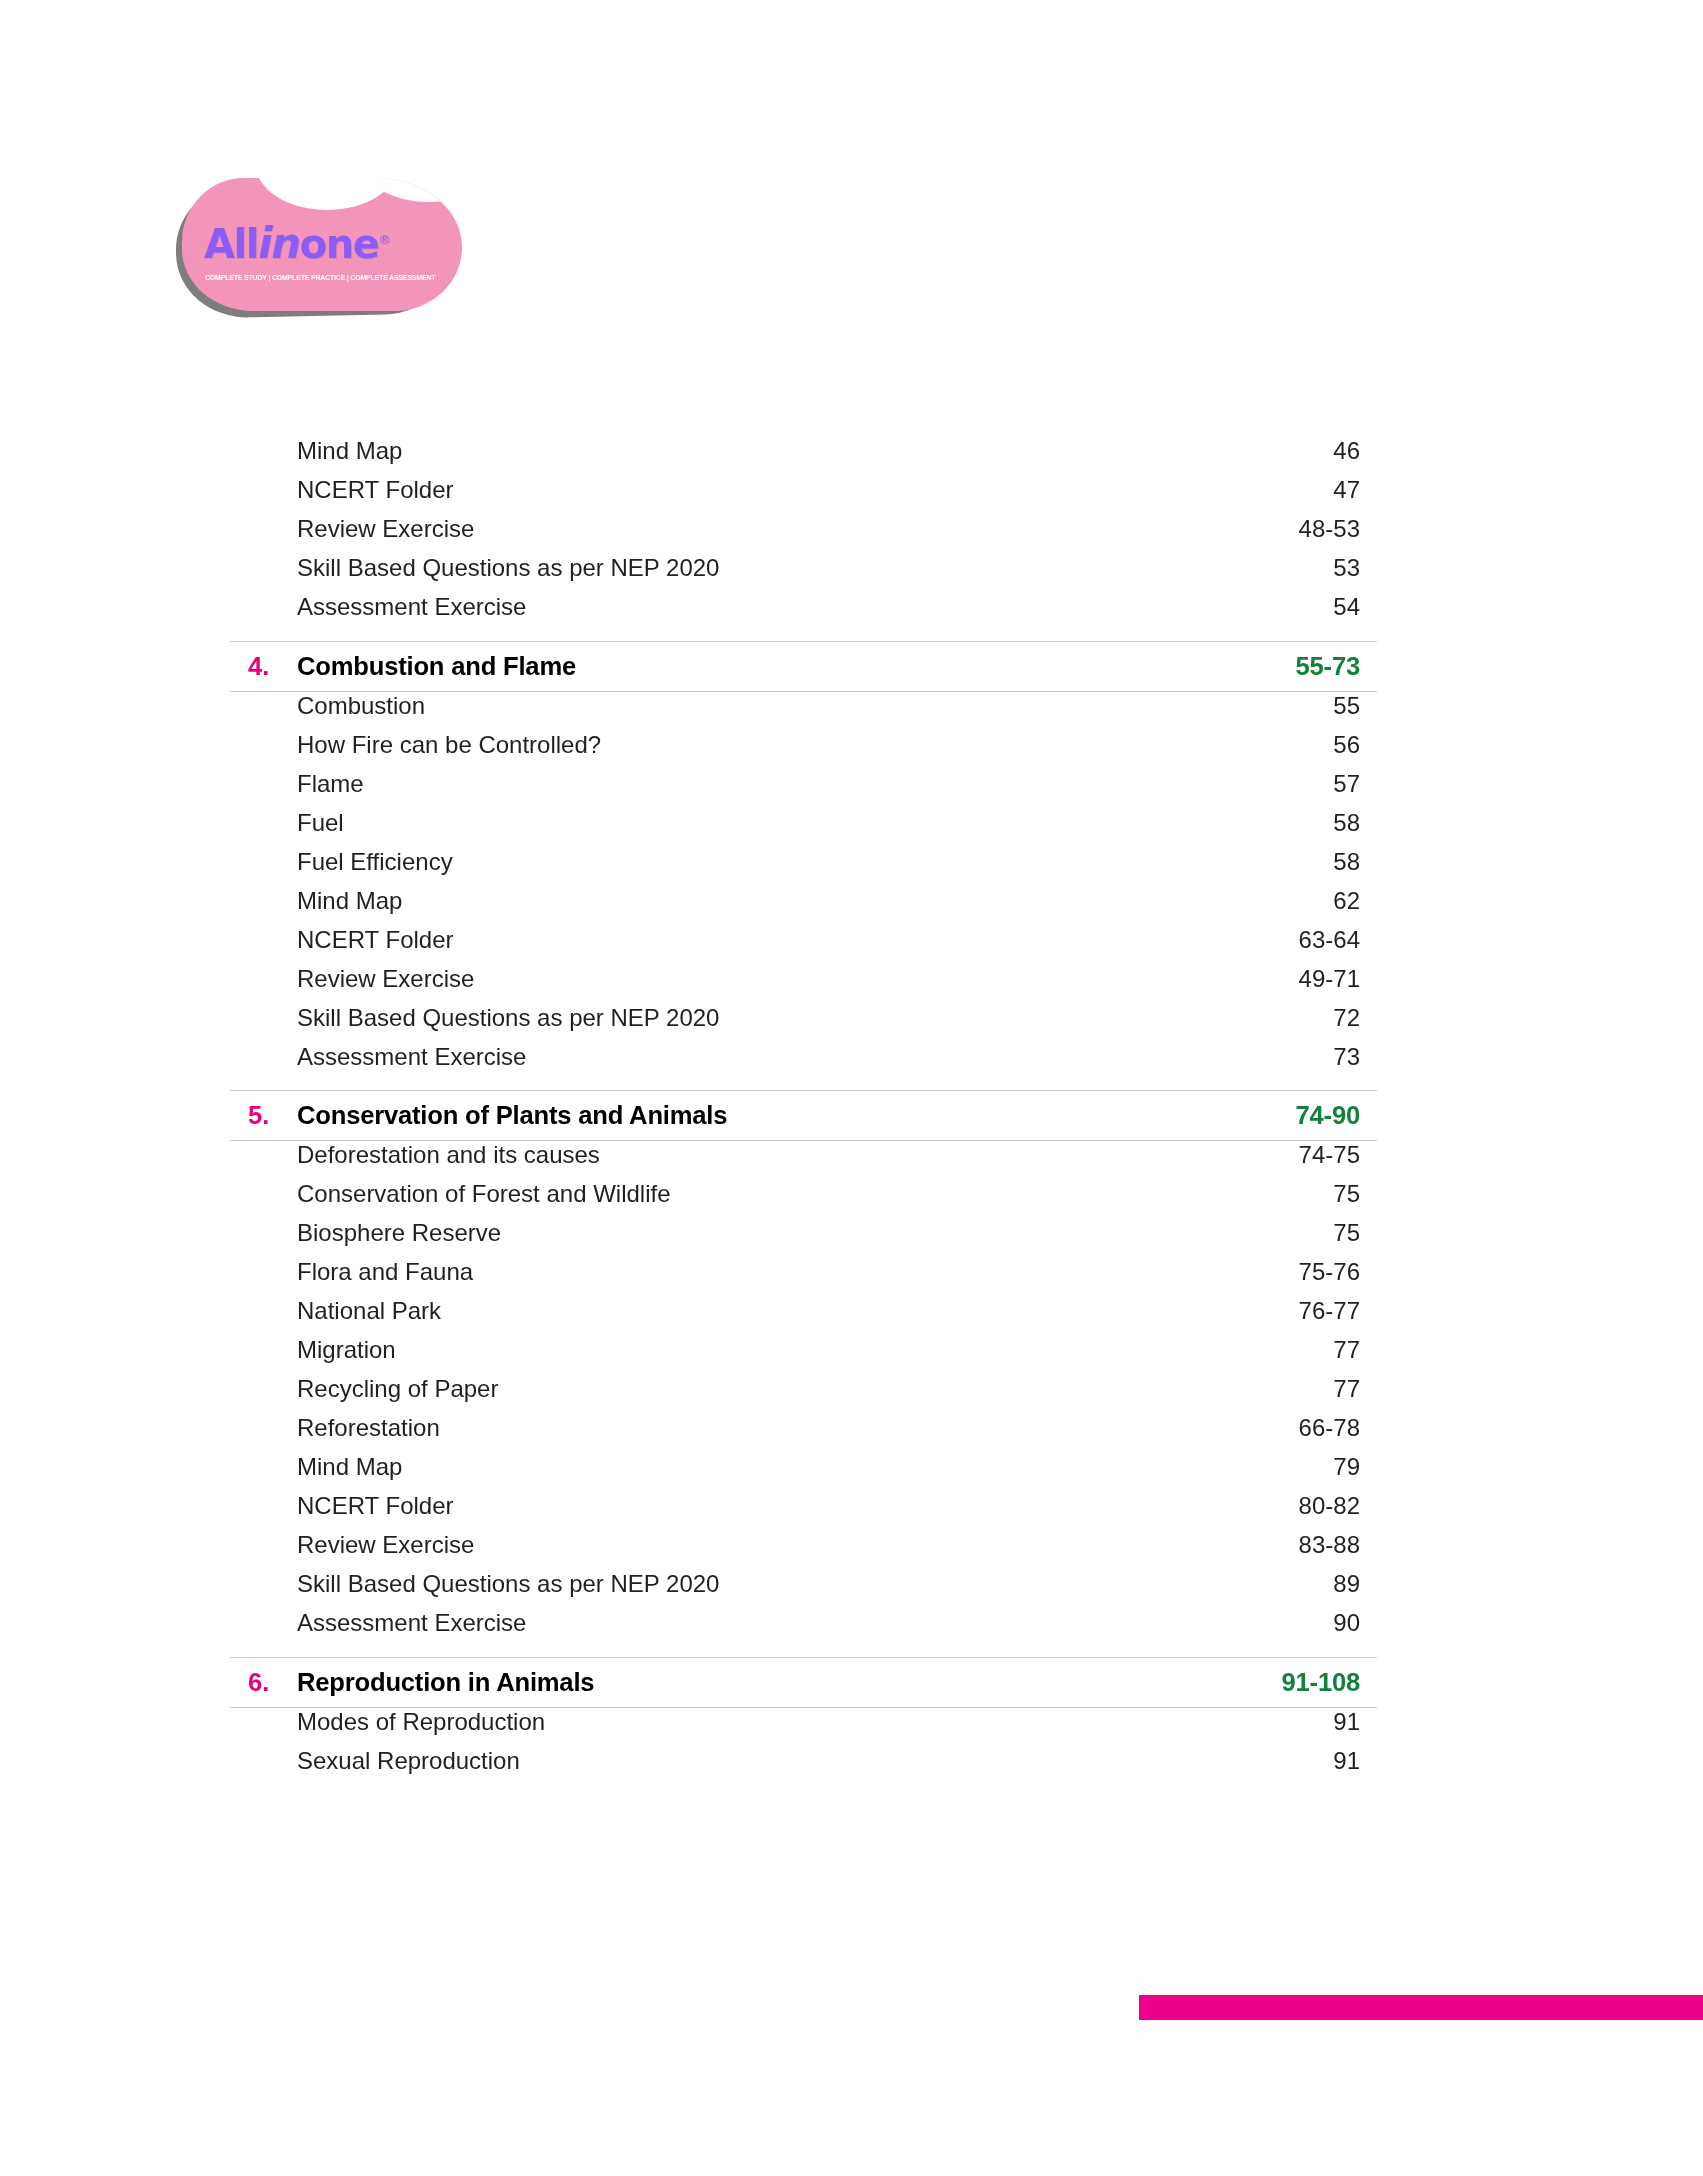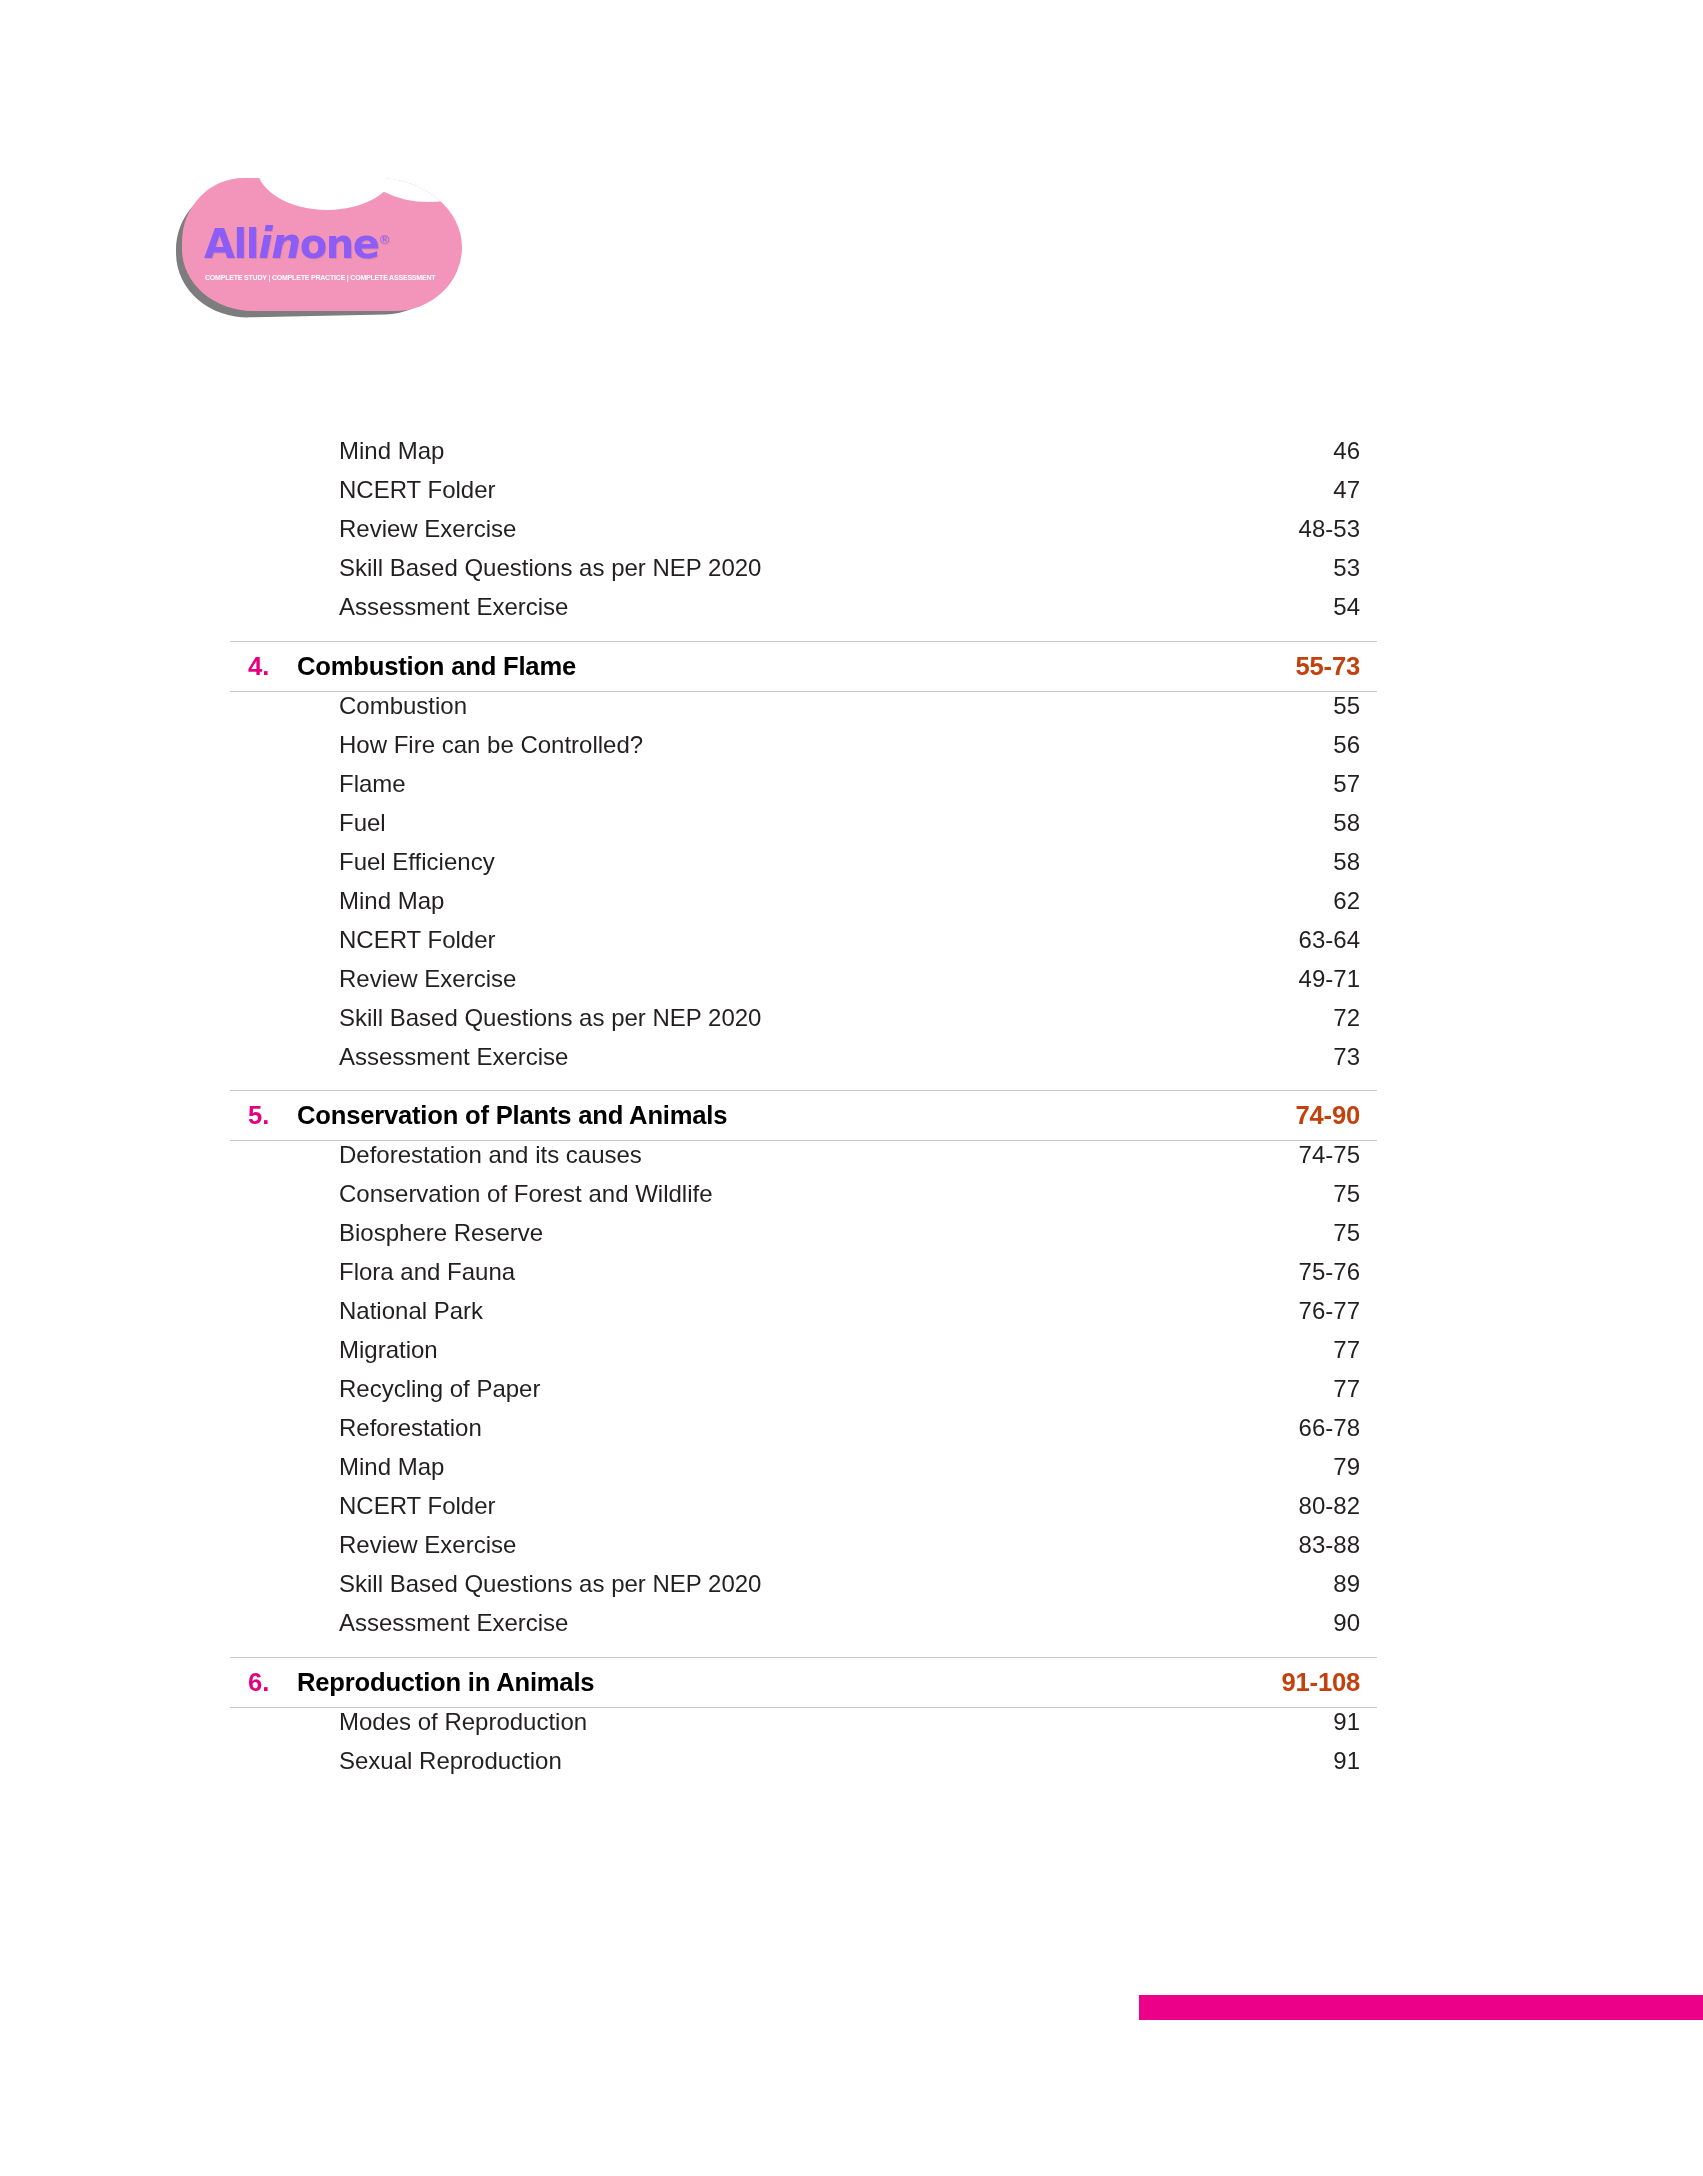--- a/index.html
+++ b/index.html
@@ -113,21 +113,21 @@
     box-sizing: border-box;
   }
   
   .row-entry {
     height: 39px;
     padding: 0 17px 0 67px;
     font-size: 24px;
     color: #231f20;
     font-weight: normal;
   }
-  .row-entry .title { white-space: nowrap; margin-left: 42px; }
+  .row-entry .title { white-space: nowrap; }
   .row-entry .pages { white-space: nowrap; }
 
   
   .row-chapter {
     height: 51px;
     padding: 0 17px 0 18px;
     border-top: 1.9px solid #c9c9c9;
     border-bottom: 1.9px solid #c9c9c9;
     font-size: 25.6px;
     font-weight: bold;
@@ -145,21 +145,21 @@
     flex: 0 0 49px;
     text-align: left;
     font-size: 25.6px;
   }
   .row-chapter .ch-title {
     color: #000000;
     letter-spacing: -0.2px;
     white-space: nowrap;
   }
   .row-chapter .pages {
-    color: #c2410c;
+    color: #15803d;
     letter-spacing: -0.2px;
     white-space: nowrap;
   }
   
   .gap-sm { height: 8.5px; }
 
   
   .footer-bar {
     position: absolute;
     left: 1139px;

